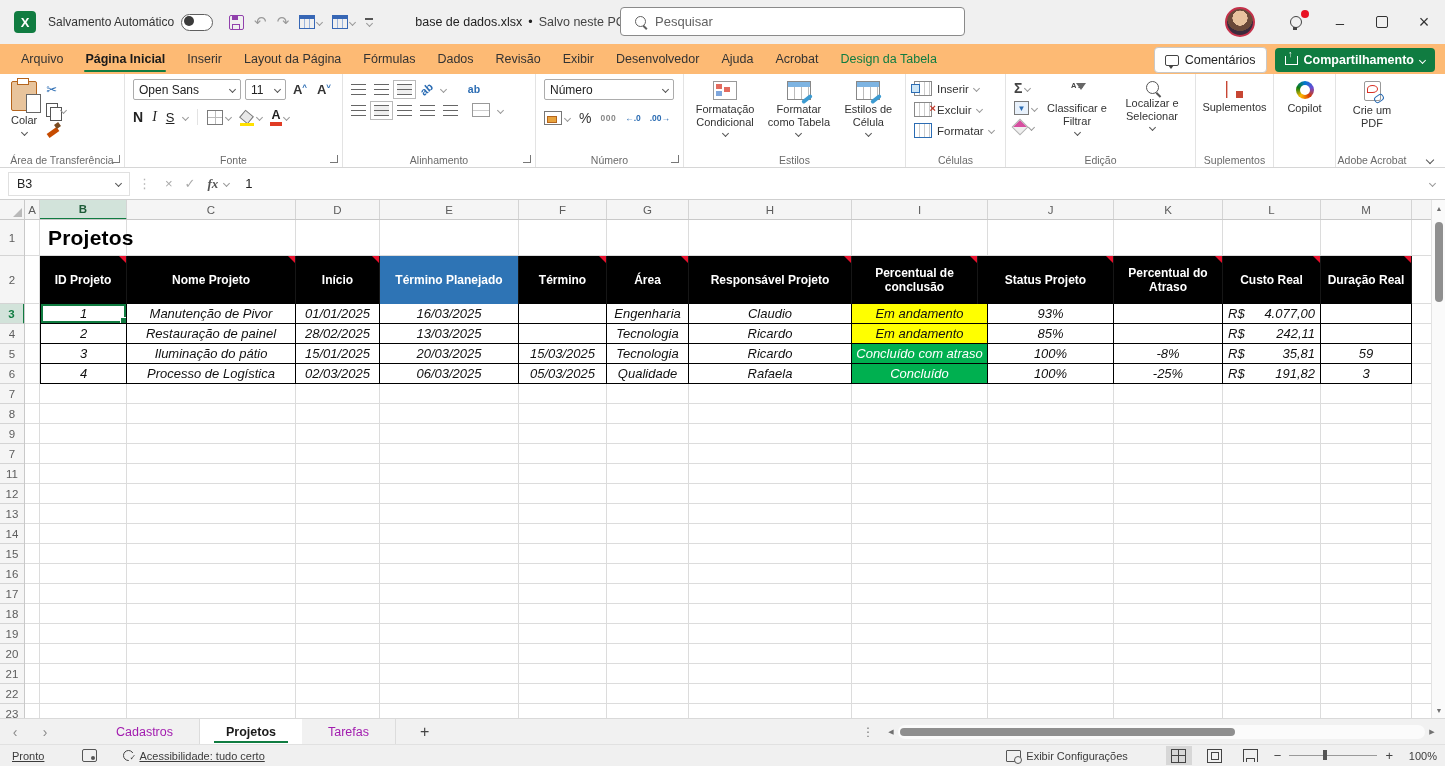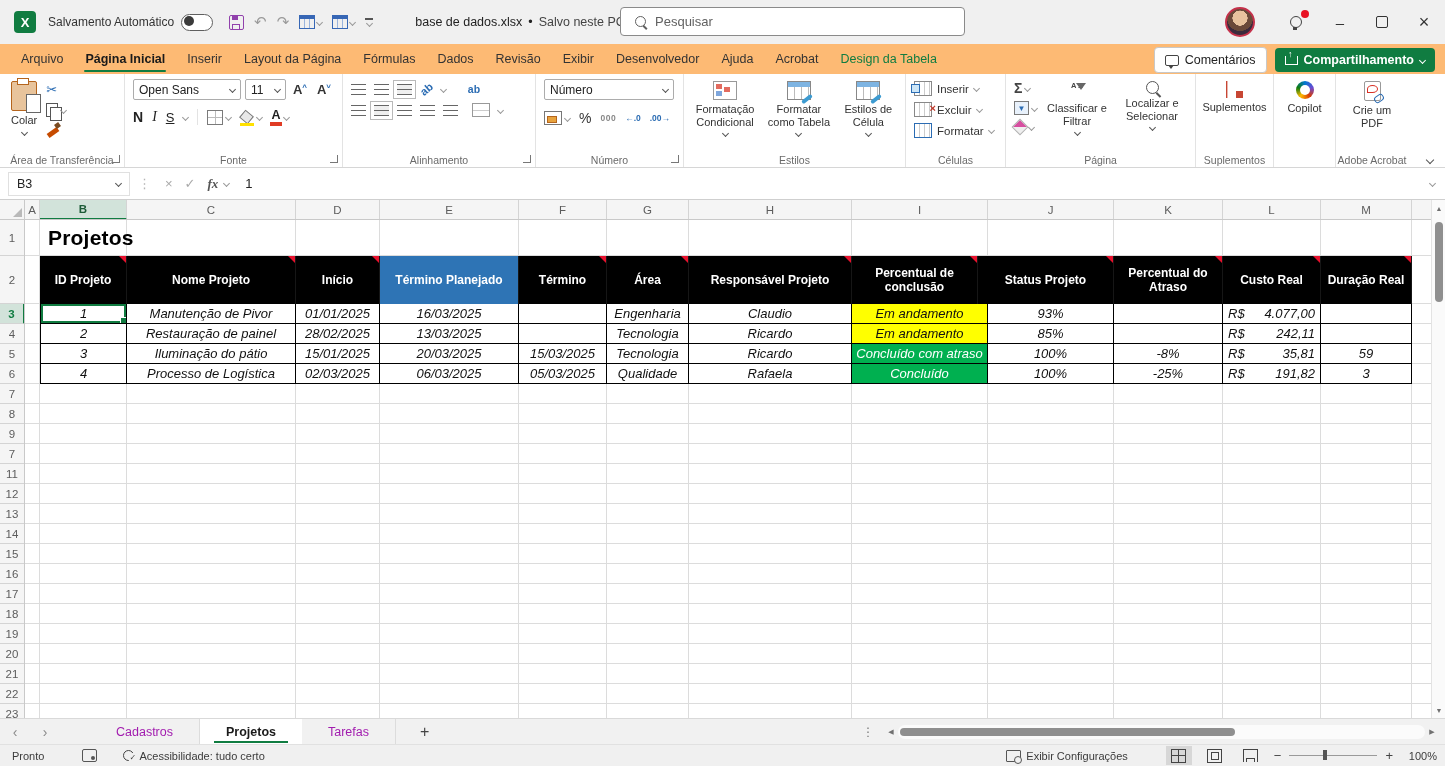--- a/index.html
+++ b/index.html
@@ -192,21 +192,21 @@
   .stab.active{background:#fff;color:#1a1a1a;font-weight:700;border-right:none;}
   .stab.active::after{content:'';position:absolute;left:14px;right:14px;bottom:1px;height:2.4px;background:#107C41;}
   .addsheet{margin-left:24px;color:#444;font-size:16px;}
   .hdots{margin-left:auto;color:#777;font-size:12px;}
   .hscroll{width:555px;height:25px;display:flex;align-items:center;margin:0 6px 0 10px;position:relative;}
   .hscroll .arr{color:#707070;font-size:7px;width:14px;text-align:center;}
   .htrack{flex:1;height:14px;background:#fbfbfb;border-radius:7px;position:relative;}
   .hthumb{position:absolute;left:2px;top:3px;width:335px;height:8px;border-radius:4px;background:#8f8f8f;}
 
   
-  .statusbar{position:absolute;left:0;top:744px;width:1445px;height:22px;background:#f0f0f0;border-top:1px solid #e1e1e1;display:flex;align-items:center;font-size:11px;color:#3b3b3b;box-sizing:border-box;}
+  .statusbar{position:absolute;left:0;top:744px;width:1445px;height:22px;background:#f0f0f0;border-top:1px solid #e1e1e1;display:flex;align-items:center;font-size:11px;color:#3b3b3b;box-sizing:border-box;text-decoration:underline;}
   .statusbar .ready{margin-left:12px;}
   .ic-macro{width:13px;height:11px;border:1.3px solid #555;border-radius:2px;margin-left:38px;position:relative;}
   .ic-macro::after{content:'';position:absolute;right:1.5px;bottom:1.5px;width:4px;height:4px;border-radius:50%;background:#555;}
   .accitem{display:flex;align-items:center;gap:5px;margin-left:26px;}
   .ic-access{width:9px;height:9px;border:1.4px solid #444;border-radius:50%;position:relative;}
   .ic-access::after{content:'✓';position:absolute;left:5px;top:2px;font-size:8px;color:#444;background:#f0f0f0;}
   .sb-right{position:absolute;right:8px;top:0;height:21px;display:flex;align-items:center;gap:10px;}
   .dispset{display:flex;align-items:center;gap:5px;}
   .ic-monitor{width:13px;height:10px;border:1.3px solid #555;border-radius:1px;position:relative;}
   .ic-monitor::after{content:'';position:absolute;right:-2px;bottom:-3px;width:6px;height:6px;border-radius:50%;background:#f0f0f0;border:1.2px solid #555;}
@@ -464,21 +464,21 @@
       <div class="bigbtn" style="width:62px;">
         <span class="ic-sortaz">A Z</span>
         <span>Classificar e Filtrar</span>
         <span class="chev sm"></span>
       </div>
       <div class="bigbtn" style="width:64px;">
         <span class="ic-mag2"></span>
         <span>Localizar e Selecionar</span>
         <span class="chev sm"></span>
       </div>
-      <span class="glabel">Página</span>
+      <span class="glabel">Edição</span>
     </div>
 
     <div class="rgroup" style="width:78px;justify-content:center;">
       <div class="bigbtn">
         <span class="ic-addins"></span>
         <span>Suplementos</span>
       </div>
       <span class="glabel">Suplementos</span>
     </div>
 

